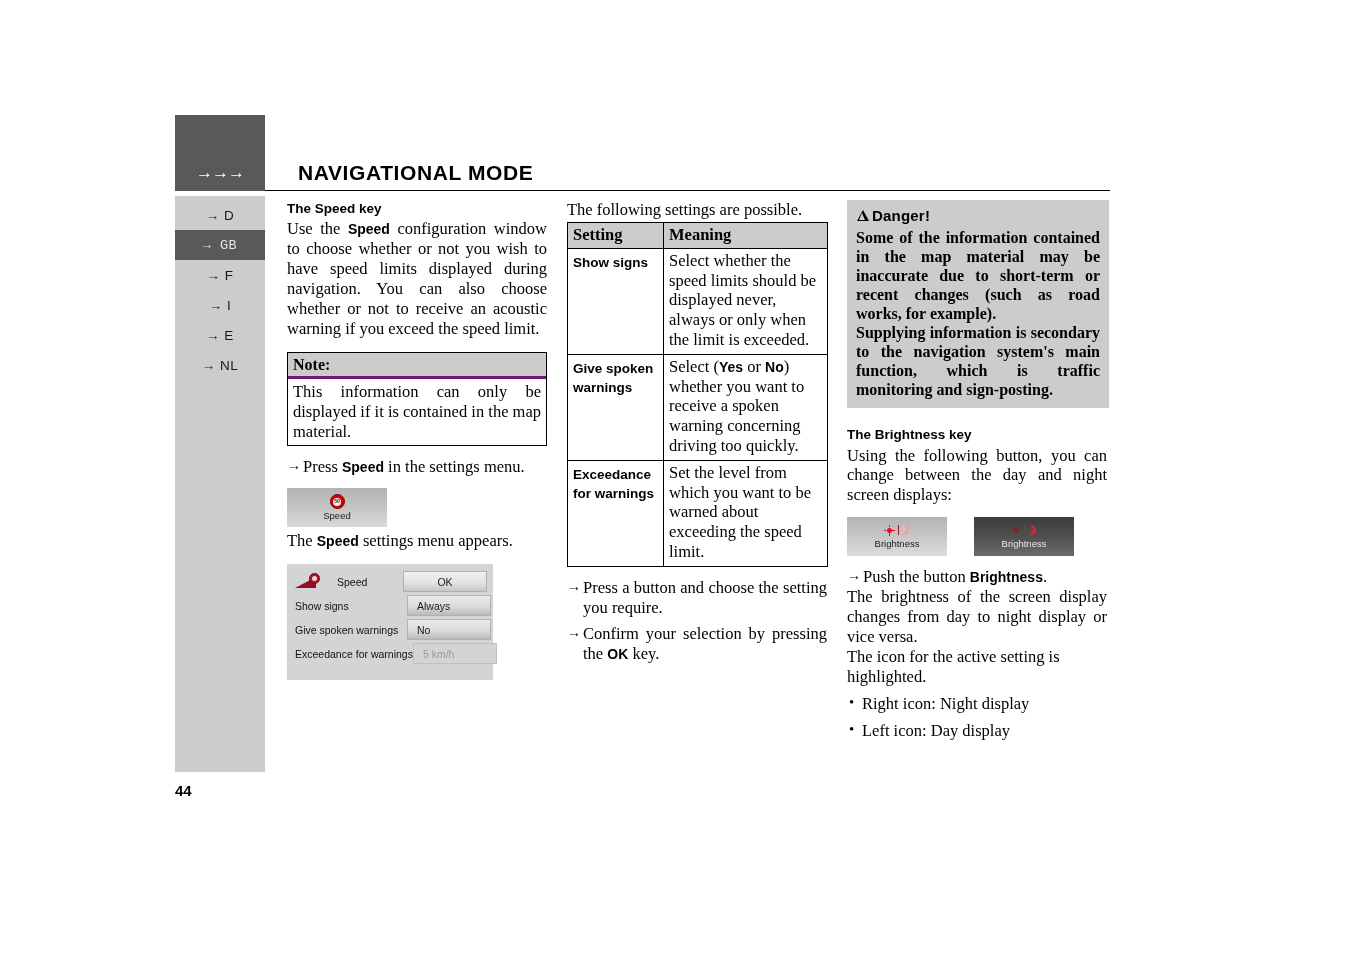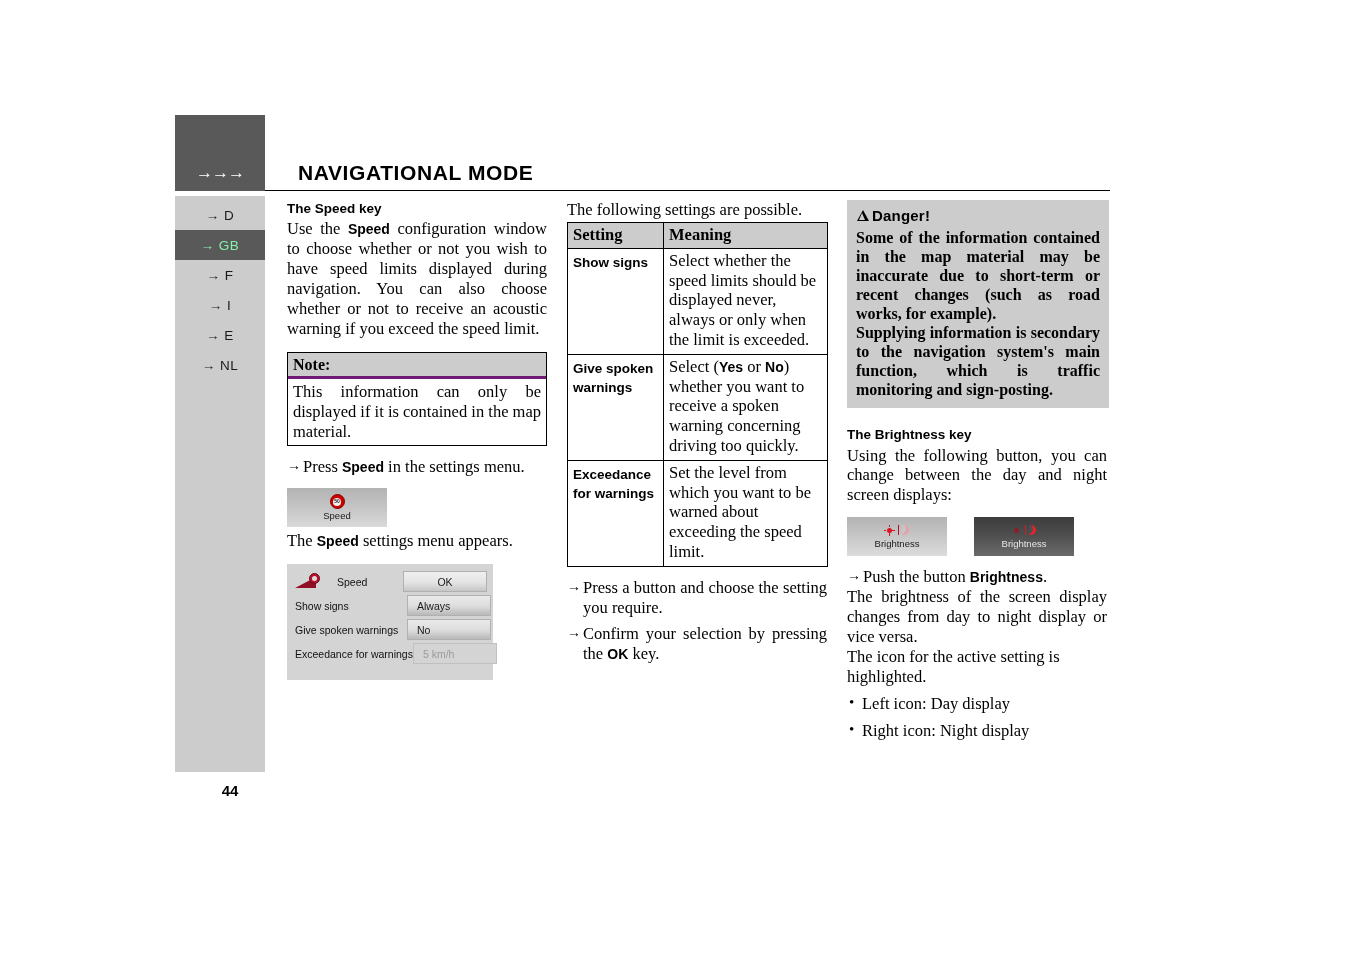--- a/index.html
+++ b/index.html
@@ -45,28 +45,28 @@
     display: flex;
     align-items: center;
     justify-content: center;
     font-family: "Liberation Sans", sans-serif;
     font-size: 13.5px;
     color: #1a1a1a;
     letter-spacing: 0.5px;
   }
   .rail-item.active {
     background: #595959;
-    color: #86efac;
+    color: #e5e5e5;
+    font-family: Liberation Mono, monospace;
   }
   .rail-gap { height: 4px; }
   .page-num {
     position: absolute;
-    left: 185px; top: 782px;
+    left: 175px; top: 782px;
     width: 90px;
-    text-align: center;
     font-family: "Liberation Sans", sans-serif;
     font-weight: bold;
     font-size: 15px;
     color: #000;
   }
 
   
   .doc-title {
     position: absolute;
     left: 298px; top: 161px;
@@ -597,17 +597,17 @@
         </div>
         <div class="btn-cap">Brightness</div>
       </div>
     </div>
 
     <div class="arrow-line"><span>Push the button </span><span class="b">Brightness</span><span>.</span></div>
 
     <p class="body">The brightness of the screen display changes from day to night display or vice versa.</p>
     <p class="body left">The icon for the active setting is highlighted.</p>
 
+    <div class="dot-line">Right icon: Night display</div>
     <div class="dot-line">Left icon: Day display</div>
-    <div class="dot-line">Right icon: Night display</div>
   </div>
 
 </div>
 
 </body></html>

